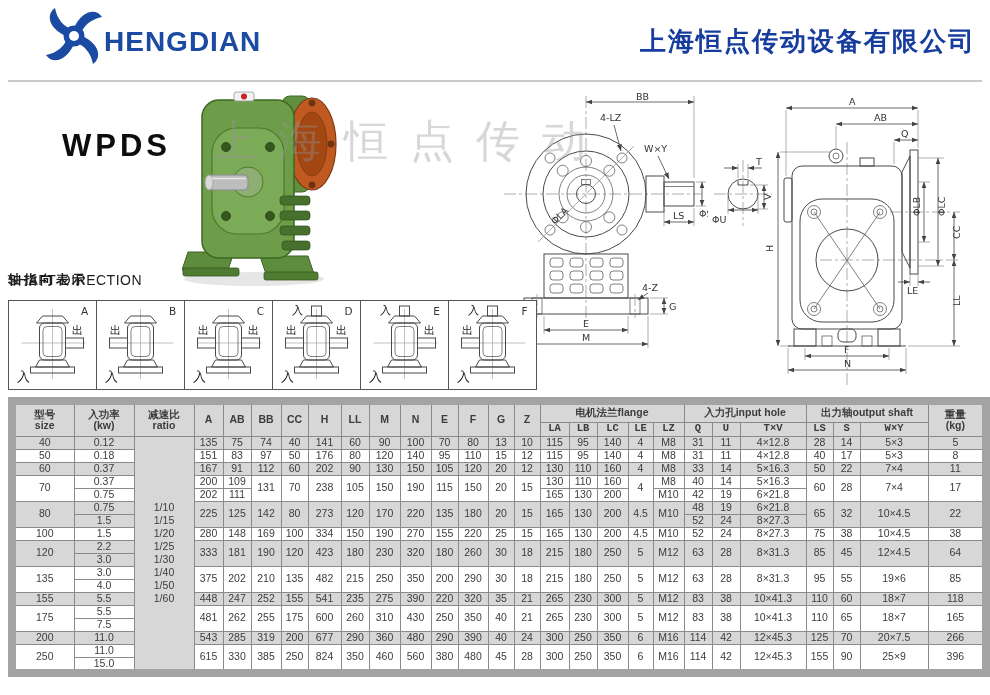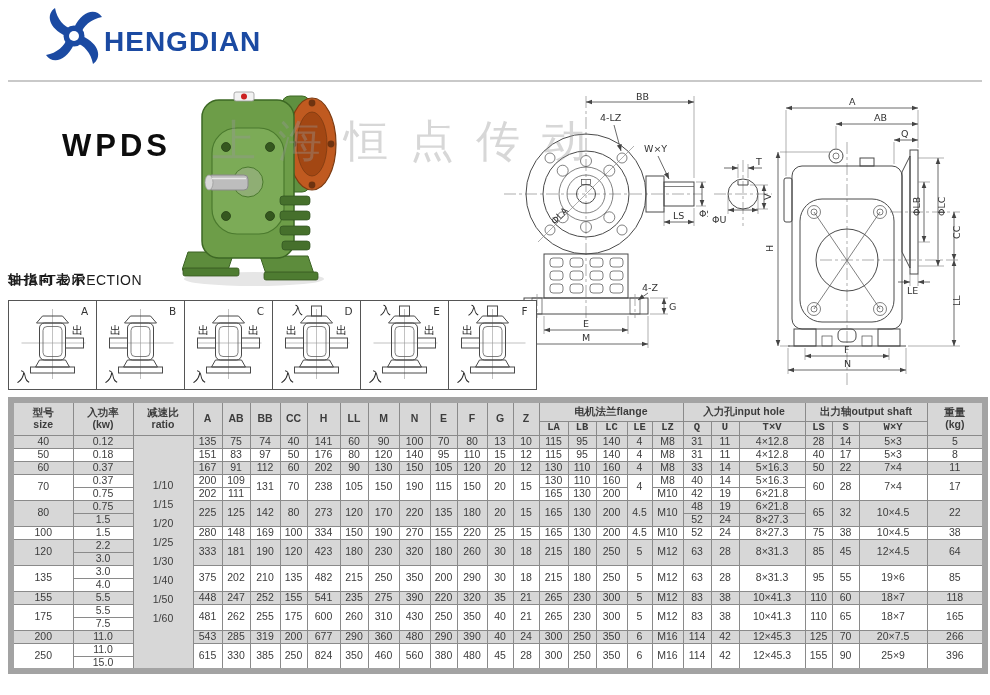--- a/index.html
+++ b/index.html
@@ -39,28 +39,28 @@
   
   .diagrams { position:absolute; left:8px; top:300px; display:flex; }
   .diag { width:89px; height:90px; border:1px solid #555; margin-left:-1px; background:#fff; }
   .diag:first-child { margin-left:0; }
   .t-letter { font-size:10.5px; fill:#333; }
   .t-or,.t-ol,.t-it { font-size:11px; fill:#222; }
   .t-ib { font-size:13px; fill:#222; }
 
   
   .spec { position:absolute; left:8px; top:397px; width:974px; border-collapse:collapse;
-    table-layout:fixed; font-size:10.5px; color:#3c3c3c; text-align:center; border:6px solid #a3a3a3; background:#fff; }
+    table-layout:fixed; font-size:10.5px; color:#3c3c3c; text-align:center; border:8px solid #a3a3a3; background:#fff; }
   .spec th, .spec td { border:1px solid #8a8a8a; padding:0; line-height:1.12;
     height:13px; overflow:hidden; white-space:pre-line; }
   .spec thead th { background:#d7d7d7; font-weight:bold; }
   .spec thead tr:first-child th { height:21px; }
   .spec thead tr:last-child th { height:14px;font-family:Liberation Mono, monospace; }
   .spec tr.g td { background:#d7d7d7; }
-  .spec td.ratio { background:#fff; line-height:19px;margin-left:7px; }
+  .spec td.ratio { background:#fff; line-height:13px;margin-left:7px; }
 </style>
 </head>
 <body>
 
 <svg width="0" height="0" style="position:absolute" aria-hidden="true">
   <defs>
     <marker id="ar" viewBox="0 0 10 10" refX="9" refY="5" markerWidth="9" markerHeight="9" orient="auto-start-reverse">
       <path d="M0,1.5 L9,5 L0,8.5 z" fill="#444"></path>
     </marker>
   </defs>
@@ -74,20 +74,21 @@
         <path d="M0,-8 C8,-26 22,-28 28,-19 C17,-17 9,-10 7,-2 Z"></path>
         <path transform="rotate(90)" d="M0,-8 C8,-26 22,-28 28,-19 C17,-17 9,-10 7,-2 Z"></path>
         <path transform="rotate(180)" d="M0,-8 C8,-26 22,-28 28,-19 C17,-17 9,-10 7,-2 Z"></path>
         <path transform="rotate(270)" d="M0,-8 C8,-26 22,-28 28,-19 C17,-17 9,-10 7,-2 Z"></path>
       </g>
       <circle r="10.5" fill="#1b4aa2"></circle>
       <circle r="5" fill="#ffffff"></circle>
     </g>
   </svg>
   <div class="brand">HENGDIAN</div>
+  <div class="company">上海恒点传动设备有限公司</div>
   <div class="rule"></div>
 
   <div class="model">WPDS</div>
   <div class="sd-cn">轴指向表示</div>
   <div class="sd-en">SHAFT DIRECTION</div>
   <div class="watermark">上海恒点传动</div>
 
   <svg class="photo" width="160" height="200" viewBox="0 0 160 200">
     <ellipse cx="72" cy="189" rx="70" ry="7" fill="#e6e6e6"></ellipse>
     <polygon points="6,162 52,162 46,180 0,180" fill="#5d8c3c" stroke="#3c6325" stroke-width="1"></polygon>

